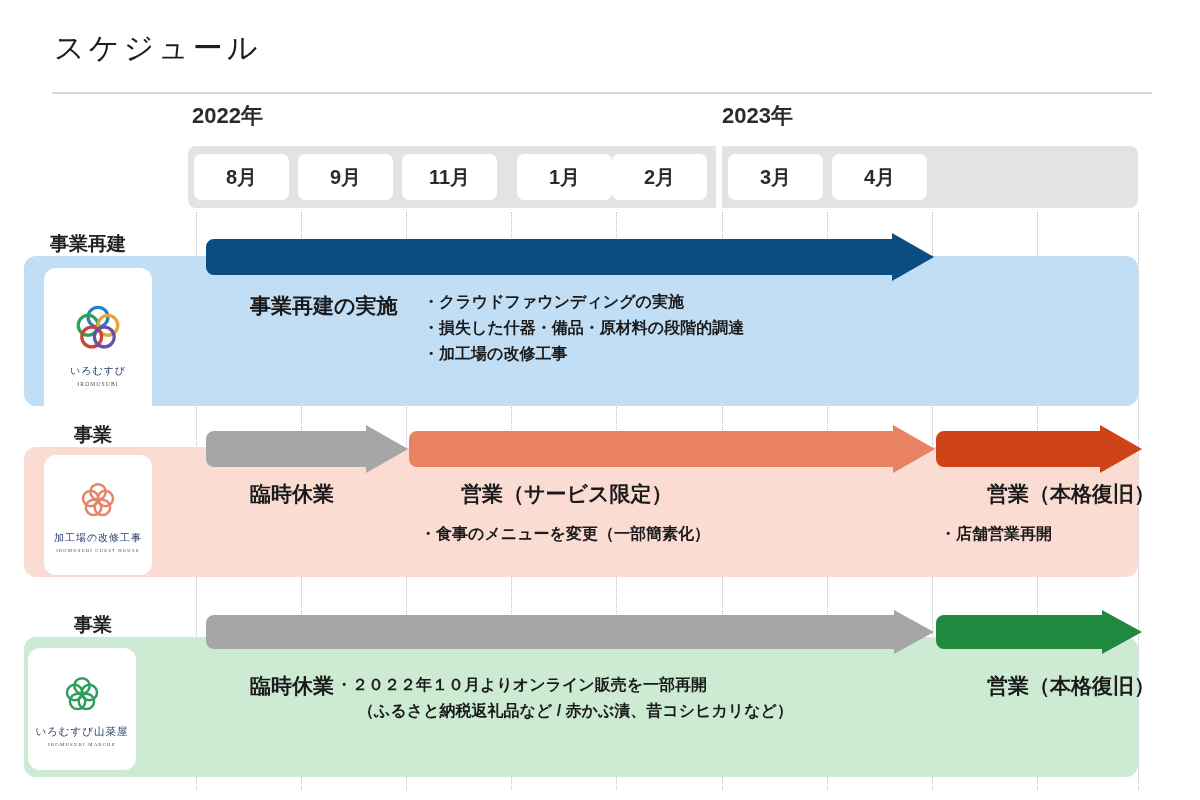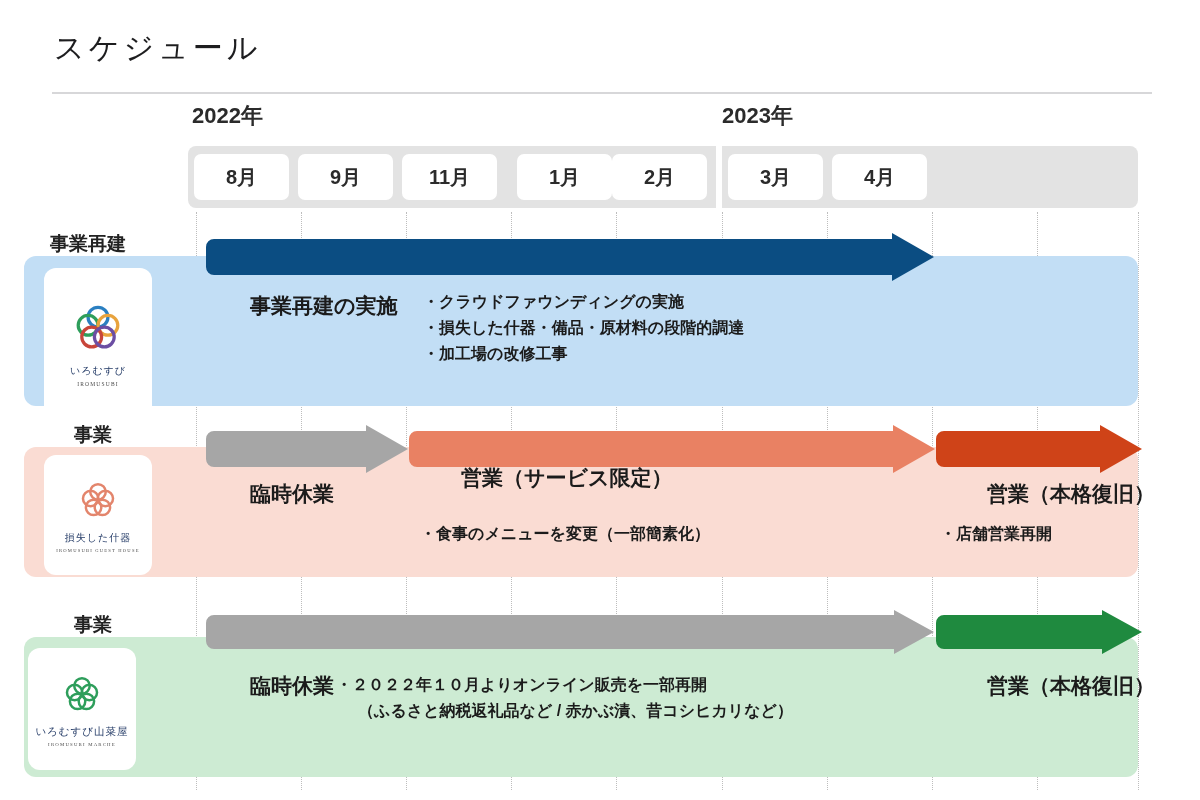--- a/index.html
+++ b/index.html
@@ -179,21 +179,21 @@
     <div class="logo-card" style="left:44px;top:455px;height:120px">
       <svg class="logo-mark" style="width:44px;height:44px" viewBox="0 0 60 60">
         <g fill="none" stroke-width="3.4" stroke-linecap="round" stroke="#e3856c">
           <circle cx="30" cy="19" r="10.5"></circle>
           <circle cx="20" cy="28" r="10.5"></circle>
           <circle cx="40" cy="28" r="10.5"></circle>
           <circle cx="24" cy="40" r="10.5"></circle>
           <circle cx="36" cy="40" r="10.5"></circle>
         </g>
       </svg>
-      <div class="logo-name" style="font-size:10px">損失した什器</div>
+      <div class="logo-name" style="font-size:10px">加工場の改修工事</div>
       <div class="logo-sub" style="font-size:4.6px">IROMUSUBI GUEST HOUSE</div>
     </div>
 
     <div class="arrow" style="left:206px;top:425px">
       <svg width="202" height="48" viewBox="0 0 202 48">
         <path d="M8 6 H160 V0 L202 24 L160 48 V42 H8 A8 8 0 0 1 0 34 V14 A8 8 0 0 1 8 6 Z" fill="#a6a6a6"></path>
       </svg>
     </div>
 
     <div class="arrow" style="left:409px;top:425px">
@@ -203,21 +203,21 @@
     </div>
 
     <div class="arrow" style="left:936px;top:425px">
       <svg width="206" height="48" viewBox="0 0 206 48">
         <path d="M8 6 H164 V0 L206 24 L164 48 V42 H8 A8 8 0 0 1 0 34 V14 A8 8 0 0 1 8 6 Z" fill="#cf4318"></path>
       </svg>
     </div>
 
     <div class="phase-label" style="left:203px;top:480px">臨時休業</div>
 
-    <div class="phase-label" style="left:414px;top:464px">営業（サービス限定）</div>
+    <div class="phase-label" style="left:414px;top:480px">営業（サービス限定）</div>
 
     <div class="bullets" style="left:420px;top:521px">
       <div>・食事のメニューを変更（一部簡素化）</div>
     </div>
 
     <div class="phase-label" style="left:940px;top:480px">営業（本格復旧）</div>
 
     <div class="bullets" style="left:940px;top:521px">
       <div>・店舗営業再開</div>
     </div>

